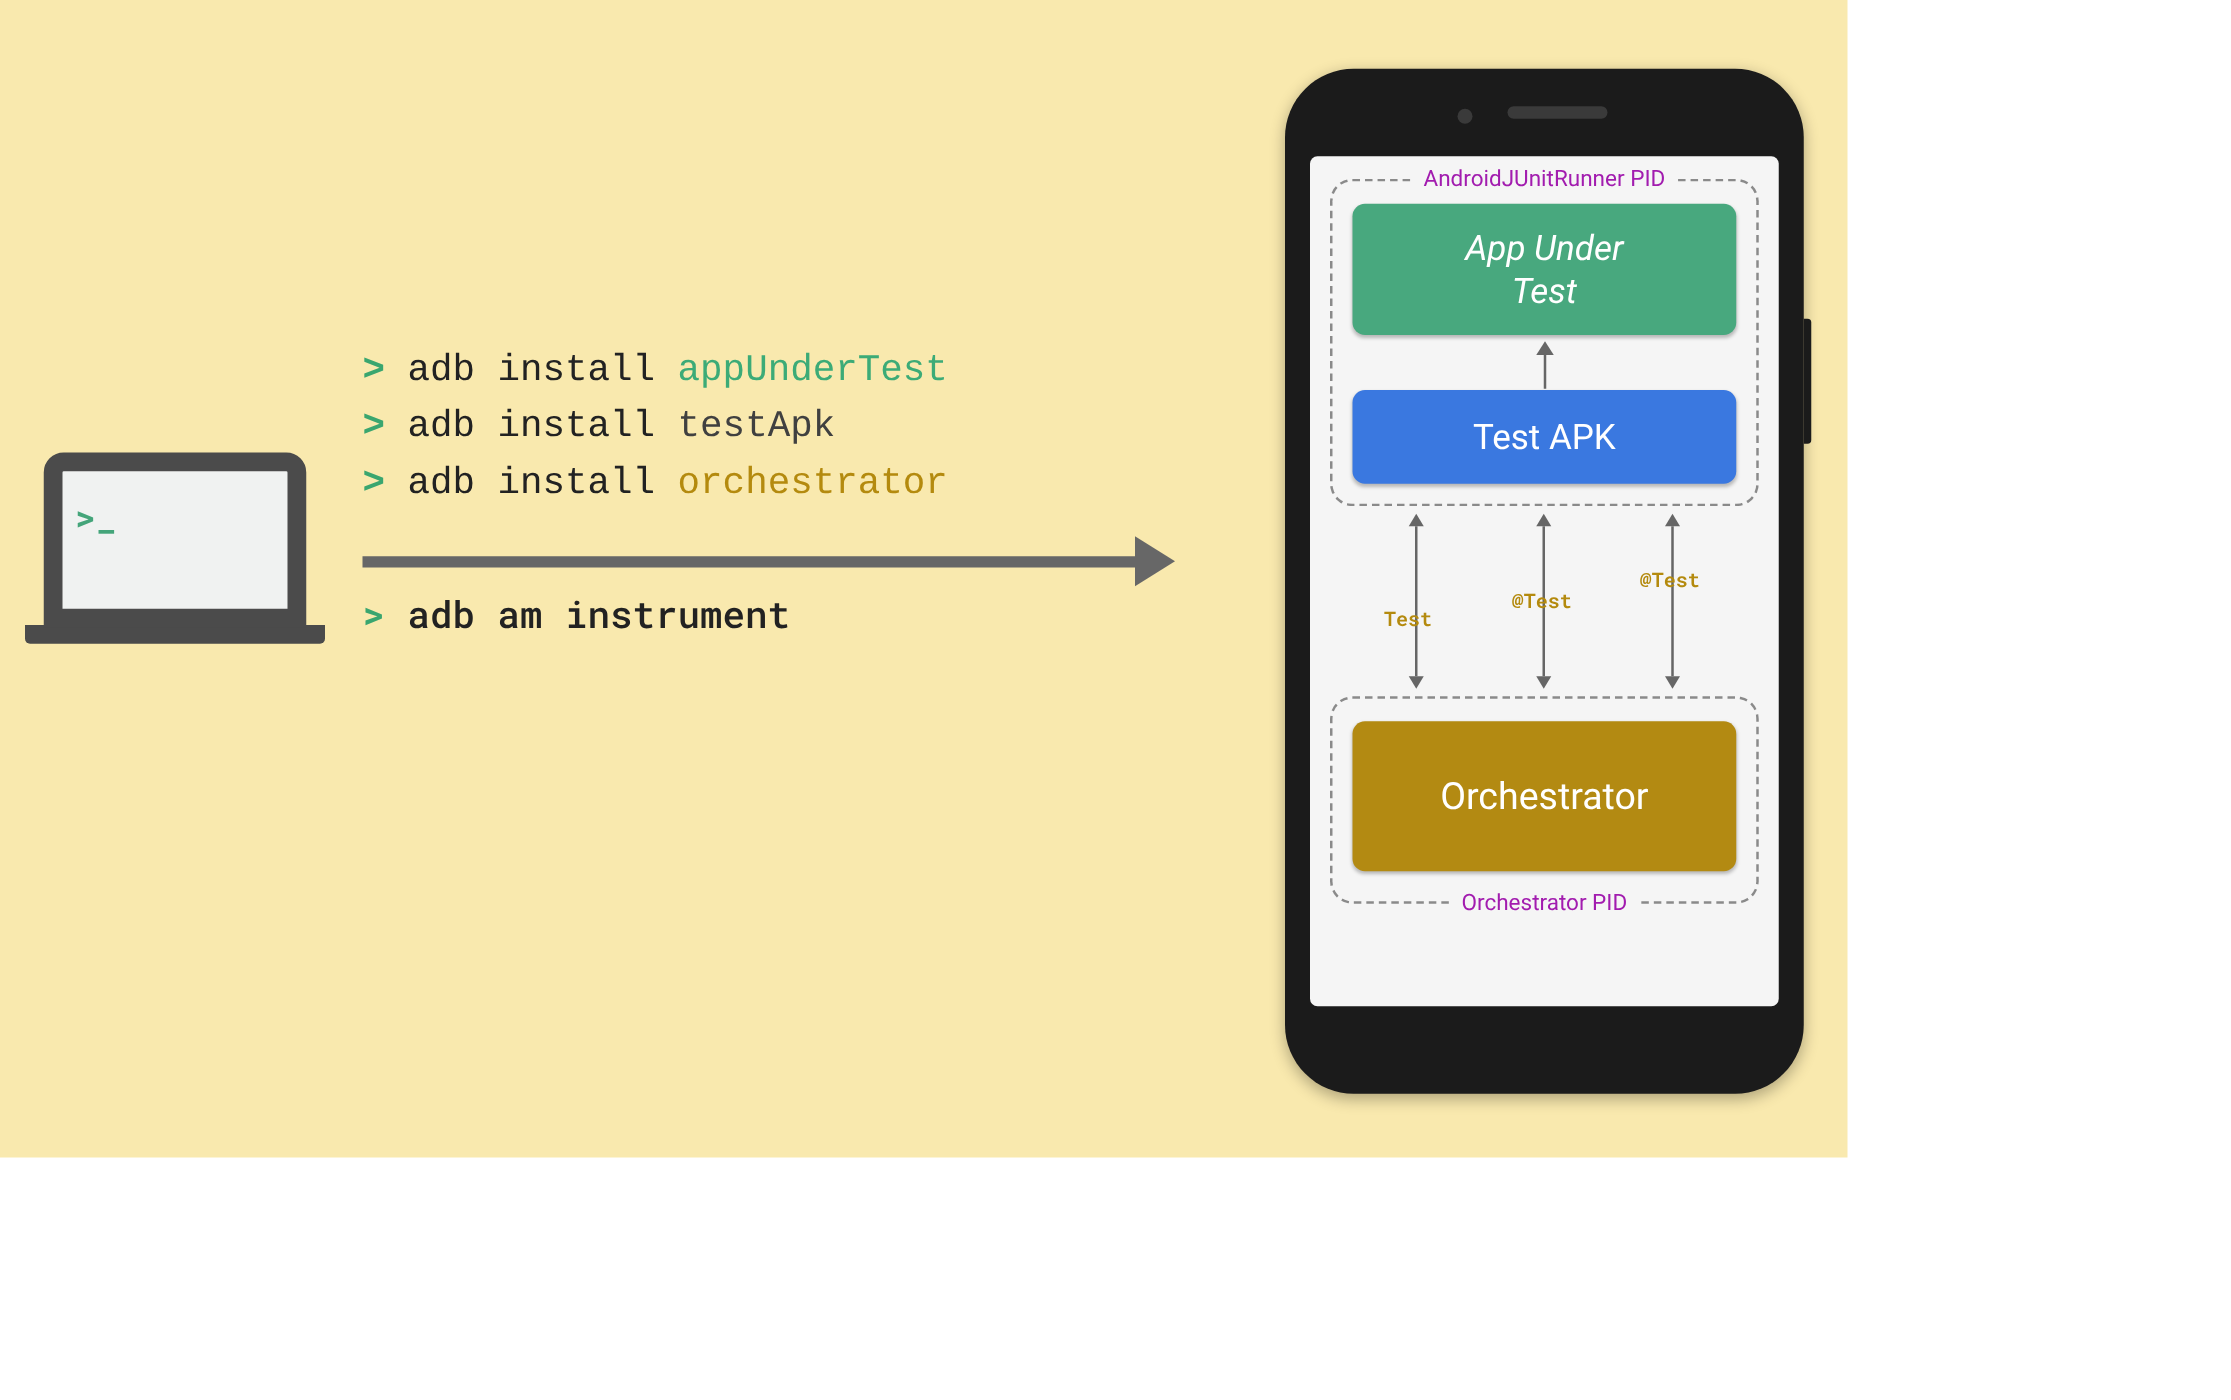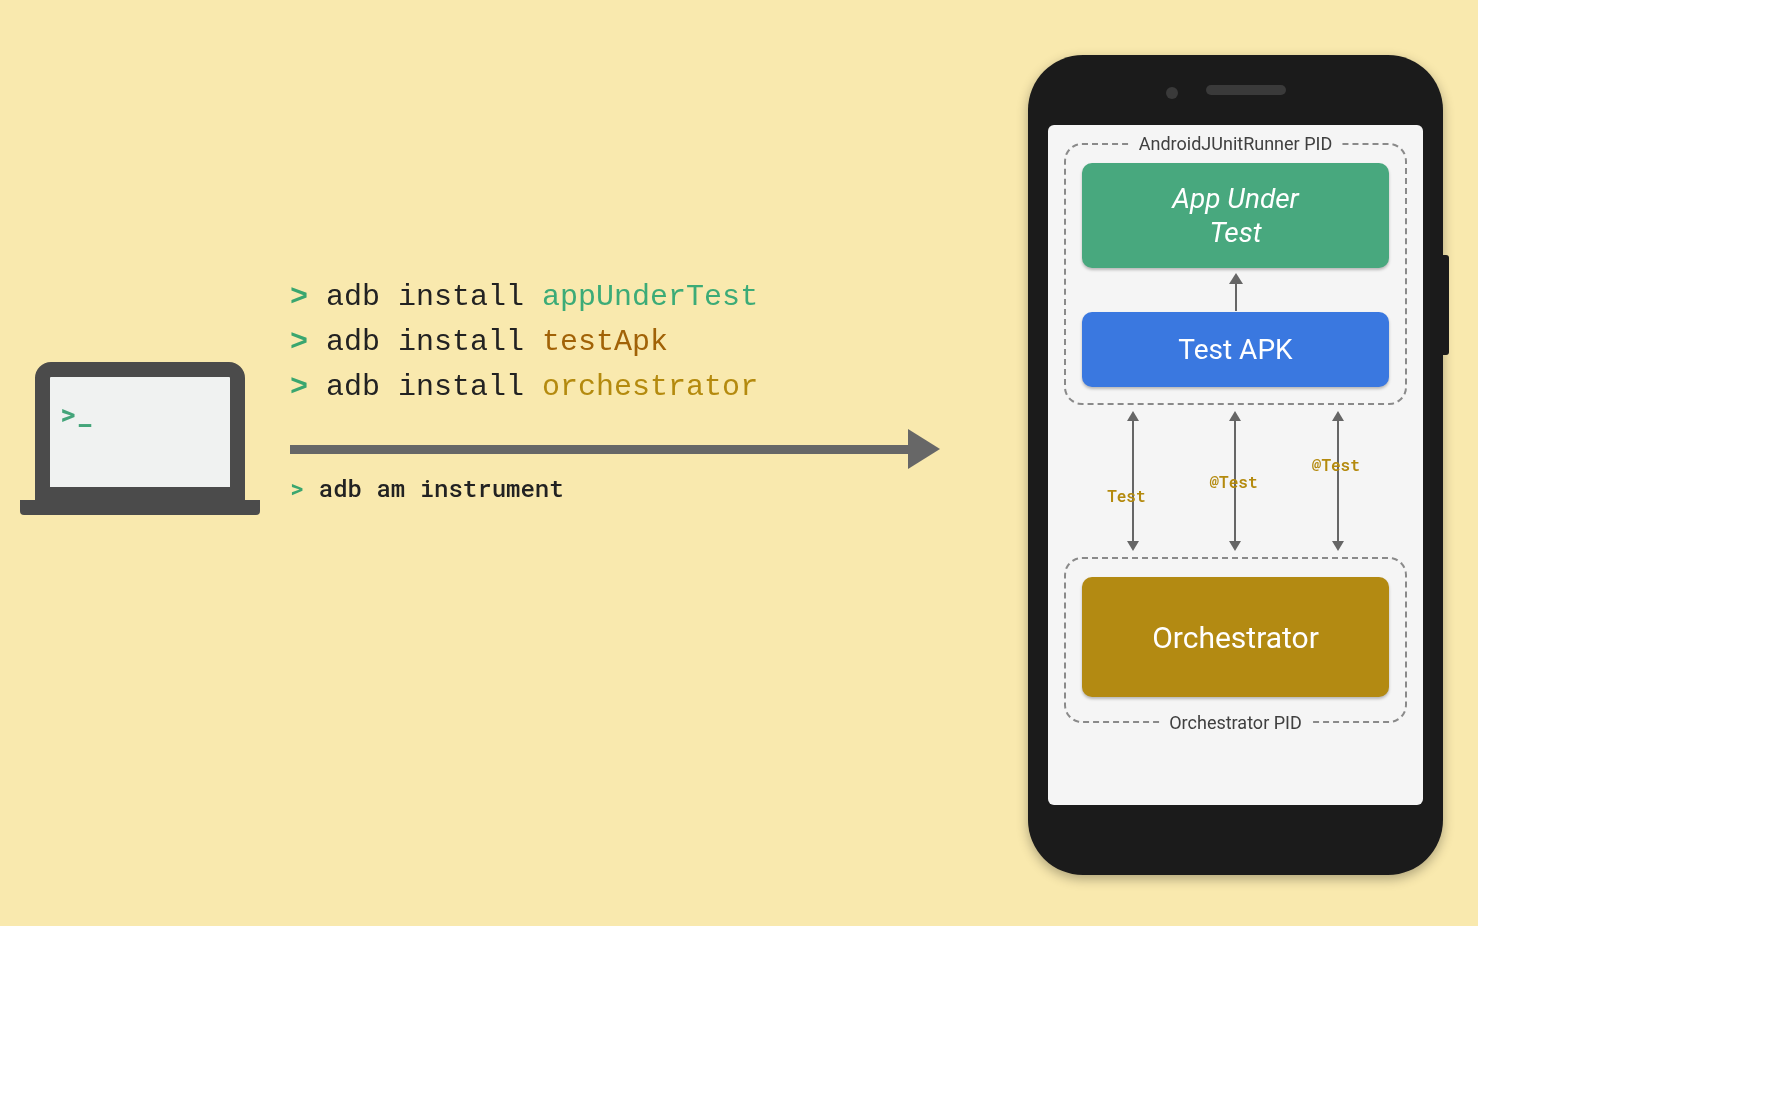--- a/index.html
+++ b/index.html
@@ -60,21 +60,21 @@
     width: 640px;
     font-family: Liberation Mono, monospace;
     font-size: 30px;
     line-height: 1.5;
     font-weight: 500;
   }
   .code-line { white-space: nowrap; }
   .prompt { color: #3aa66f; font-weight: 600; }
   .cmd { color: #222; }
   .arg-green { color: #3cab77; }
-  .arg-blue { color: #a16207; }
+  .arg-blue { color: #404040; }
   .arg-gold { color: #b48a0e; }
 
   
   .big-arrow {
     position: absolute;
     left: 290px;
     top: 437px;
     width: 650px;
     height: 24px;
   }
@@ -92,21 +92,21 @@
     border-left: 32px solid #676767;
     border-top: 20px solid transparent;
     border-bottom: 20px solid transparent;
   }
 
   .code-block-2 {
     position: absolute;
     left: 290px;
     top: 472px;
     font-family: "Roboto Mono", "Consolas", monospace;
-    font-size: 24px;
+    font-size: 30px;
     font-weight: 500;
   }
 
   
   .phone {
     position: absolute;
     right: 35px;
     top: 55px;
     width: 415px;
     height: 820px;
@@ -158,21 +158,21 @@
     padding: 18px 16px 16px 16px;
   }
   .process-legend {
     position: absolute;
     top: -12px;
     left: 50%;
     transform: translateX(-50%);
     background: #f5f5f5;
     padding: 0 8px;
     font-size: 18px;
-    color: #404040;
+    color: #a21caf;
     white-space: nowrap;
   }
   .process-legend-bottom {
     top: auto;
     bottom: -12px;
   }
 
   .chip {
     border-radius: 10px;
     color: #fff;

